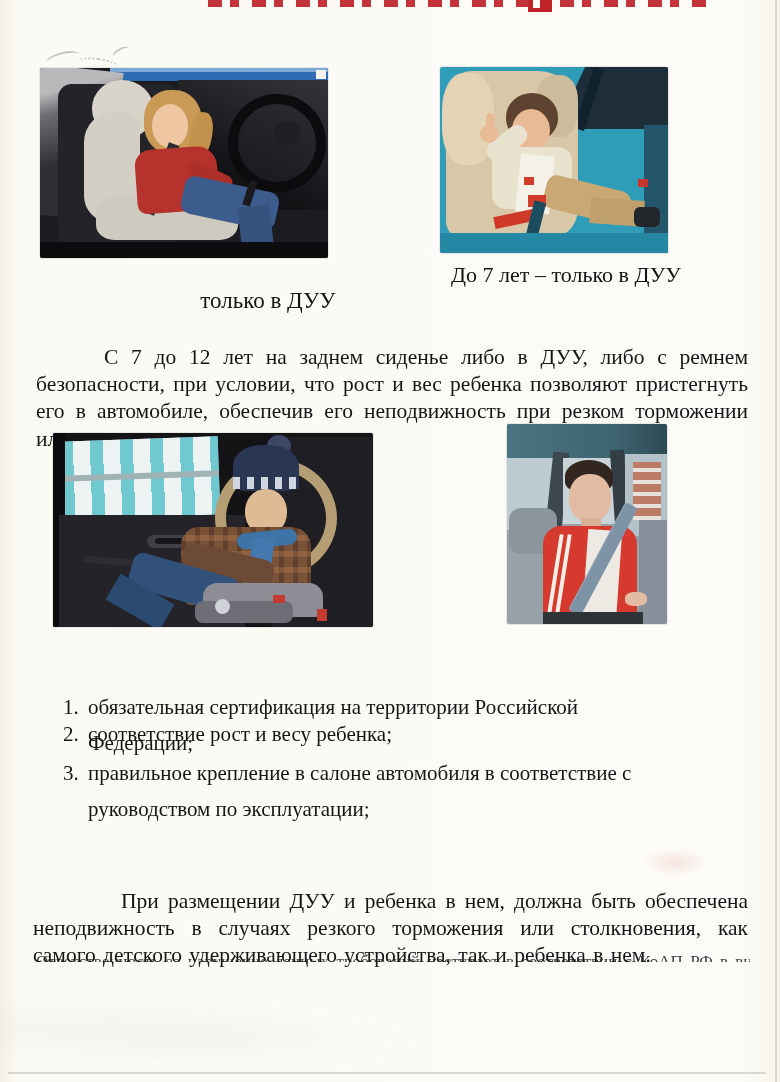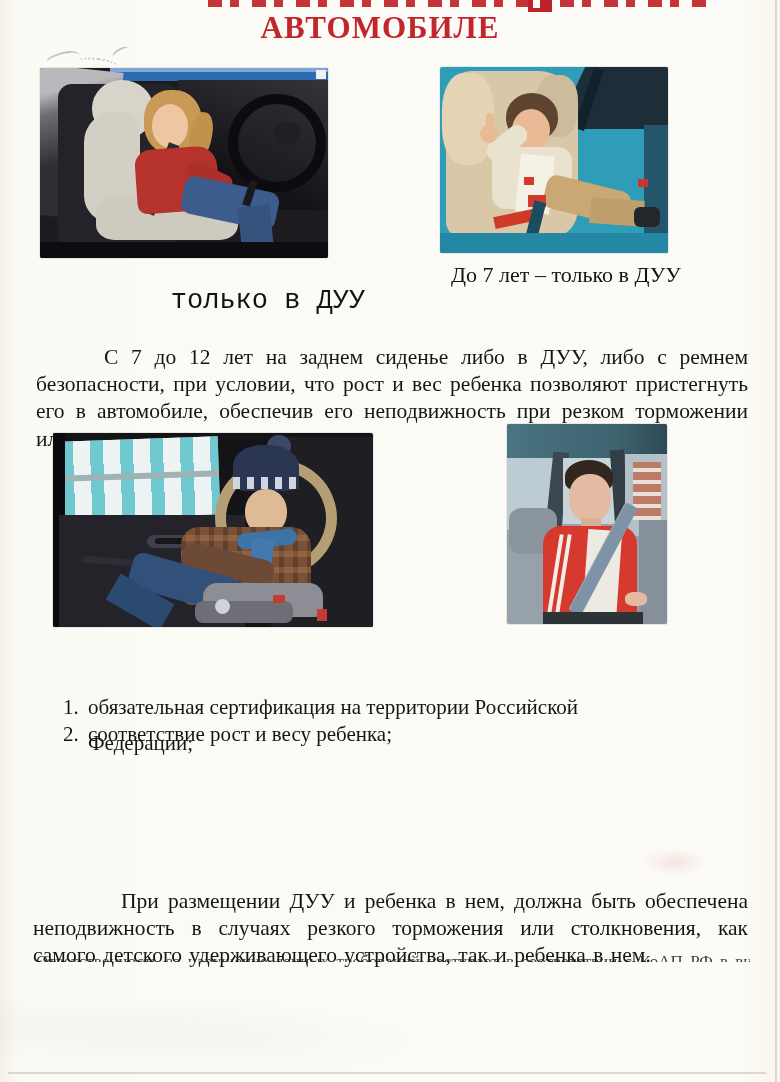--- a/index.html
+++ b/index.html
@@ -132,21 +132,21 @@
   .p4-neck{left:74px;top:94px;width:20px;height:12px;background:#d8b096;}
   .p4-jkt{left:36px;top:102px;width:94px;height:98px;background:#d63a2e;border-radius:18px 18px 0 0;}
   .p4-white{left:78px;top:106px;width:34px;height:94px;background:#eceae2;transform:rotate(4deg);}
   .p4-st1{left:46px;top:110px;width:4px;height:86px;background:#f0eee6;transform:rotate(9deg);}
   .p4-st2{left:54px;top:110px;width:4px;height:86px;background:#f0eee6;transform:rotate(9deg);}
   .p4-belt{left:35px;top:128px;width:122px;height:14px;background:#7e93a6;border-radius:3px;transform:rotate(-62deg);box-shadow:0 1px 0 rgba(255,255,255,.25) inset;}
   .p4-hand{left:118px;top:168px;width:22px;height:14px;background:#e2bba2;border-radius:40%;}
   .p4-lap{left:36px;bottom:0;width:100px;height:12px;background:#2e3338;}
   
   .cap{position:absolute;font-size:22px;line-height:26px;text-align:center;color:#151311;}
-  .cap-dyy{font-size:27px;font-family:Liberation Mono, monospace;}
+  .cap-dyy{font-size:23px;}
   #cap1a{left:33px;top:260px;width:336px;}
   #cap1b{left:100px;top:288px;width:336px;}
   #cap2{left:426px;top:262px;width:280px;}
   
   .para{position:absolute;font-size:21.5px;line-height:27.4px;text-align:justify;color:#171513;word-spacing:2px;}
   #para1{left:36px;top:322px;width:712px;text-indent:68px;}
   .cond-head{position:absolute;left:40px;top:652px;font-size:21px;color:#171513;}
   .cond-row{position:absolute;left:63px;font-size:21px;line-height:36px;color:#171513;}
   .cond-num{display:inline-block;width:25px;vertical-align:top;}
   .cond-txt{display:inline-block;width:572px;vertical-align:top;}
@@ -175,21 +175,20 @@
 
 <div class="page">
 
   <div class="clip-line"></div>
   <div class="clip-notch"></div>
 
   <div class="scr scr1"></div>
   <div class="scr scr2"></div>
   <div class="scr scr3"></div>
 
-  <h1 class="title">АВТОМОБИЛЕ</h1>
 
   <div class="photo" id="ph1" title="Девочка в ДУУ (бустер) на переднем сиденье автомобиля">
     <div class="p1-sky"></div>
     <div class="p1-skyhi"></div>
     <div class="p1-pillar"></div>
     <div class="p1-dash"></div>
     <div class="p1-wheel"></div>
     <div class="p1-hub"></div>
     <div class="p1-seat"></div>
     <div class="p1-bhead"></div>
@@ -289,20 +288,23 @@
     <div class="p4-lap"></div>
   </div>
 
 
   <div class="cond-row" id="row1">
     <span class="cond-num">1.</span><span class="cond-txt">обязательная сертификация на территории Российской Федерации;</span>
   </div>
   <div class="cond-row" id="row2">
     <span class="cond-num">2.</span><span class="cond-txt">соответствие рост и весу ребенка;</span>
   </div>
+  <div class="cond-row" id="row3">
+    <span class="cond-num">3.</span><span class="cond-txt">правильное крепление в салоне автомобиля в соответствие с руководством по эксплуатации;</span>
+  </div>
 
   <p class="para" id="para2">При размещении ДУУ и ребенка в нем, должна быть обеспечена неподвижность в случаях резкого торможения или столкновения, как самого детского удерживающего устройства, так и ребенка в нем.</p>
 
   <div class="clip-bottom">
     <span>Ответственность за нарушение данных требований наступает в соответствии с КоАП РФ в виде</span>
   </div>
 
   <div class="smudge"></div>
   <div class="noise"></div>
   <div class="edge-r"></div>

